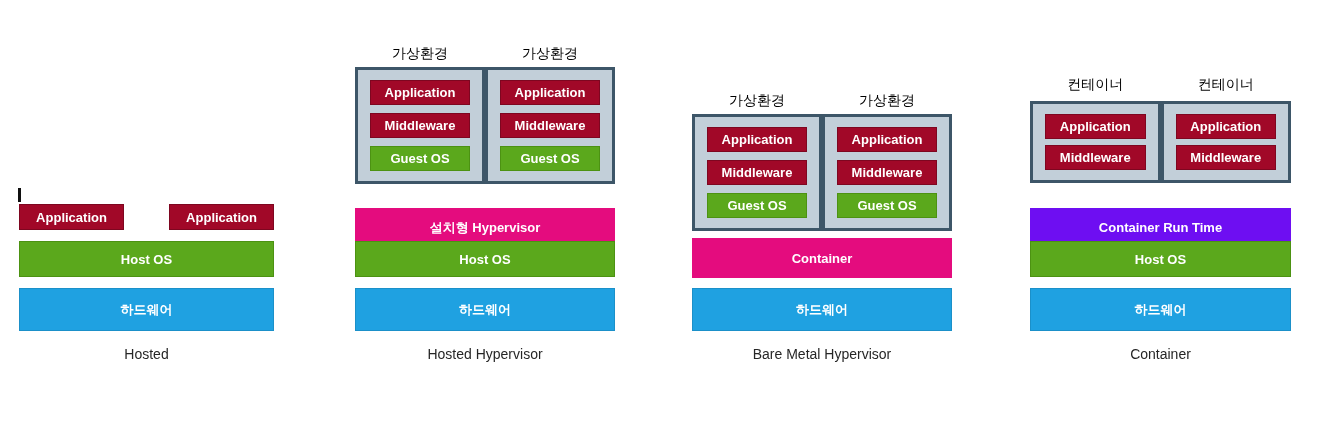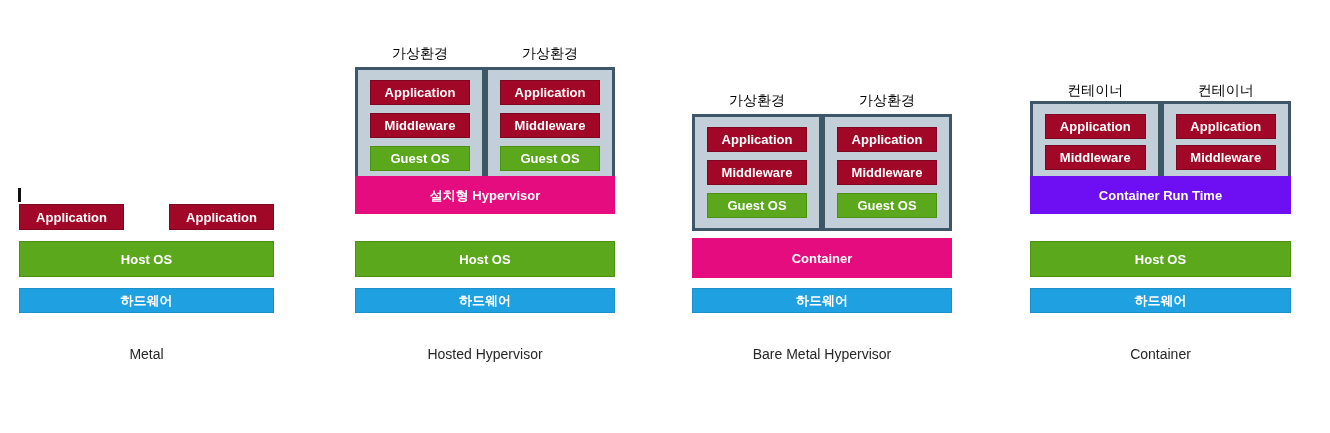--- a/index.html
+++ b/index.html
@@ -17,24 +17,24 @@
     box-sizing:border-box; display:flex; align-items:center; justify-content:center;
     color:#ffffff; font-weight:bold; font-size:13px; line-height:1;
   }
   .fill-app   { background:#A10828; border:1px solid #7E0620; }
   .fill-green { background:#5BA81C; border:1px solid #4C9212; }
   .fill-blue  { background:#1FA1E1; border:1px solid #1B90C9; }
   .fill-pink  { background:#E40C7E; border:1px solid #E40C7E; }
   .fill-purple{ background:#6E0EF2; border:1px solid #6E0EF2; }
 
   .band { position:absolute; left:0; right:0; }
-  .band-runtime { top:176px; height:38px; }
+  .band-runtime { top:208px; height:38px; }
   .band-hyp-bm  { top:238px; height:40px; }
   .band-hostos  { top:241px; height:36px;text-align:center; }
-  .band-hw      { top:288px; height:25px; }
+  .band-hw      { top:288px; height:43px; }
 
   .apps-row {
     position:absolute; top:204px; left:0; right:0; height:26px;
     display:flex; justify-content:space-between;
   }
   .apps-row .box { width:105px; height:26px; }
 
   .vm-labels { position:absolute; left:0; right:0; display:flex; }
   .vm-labels > div {
     width:50%; text-align:center; font-size:14px; color:#000000;
@@ -62,21 +62,21 @@
 
   <div class="cursor-tick"></div>
 
   <div class="col" id="col-legacy">
     <div class="apps-row">
       <div class="box fill-app">Application</div>
       <div class="box fill-app">Application</div>
     </div>
     <div class="box fill-green band band-hostos">Host OS</div>
     <div class="box fill-blue band band-hw">하드웨어</div>
-    <div class="caption">Metal</div>
+    <div class="caption">Hosted</div>
   </div>
 
   <div class="col" id="col-hosted">
     <div class="vm-labels" style="top:45px;">
       <div>가상환경</div>
       <div>가상환경</div>
     </div>
     <div class="vm-row" style="top:67px; height:117px;">
       <div class="vm-box">
         <div class="box fill-app">Application</div>
@@ -111,21 +111,21 @@
         <div class="box fill-app">Middleware</div>
         <div class="box fill-green">Guest OS</div>
       </div>
     </div>
     <div class="box fill-pink band band-hyp-bm">Container</div>
     <div class="box fill-blue band band-hw">하드웨어</div>
     <div class="caption">Bare Metal Hypervisor</div>
   </div>
 
   <div class="col" id="col-container">
-    <div class="vm-labels" style="top:82px;">
+    <div class="vm-labels" style="top:76px;">
       <div>컨테이너</div>
       <div>컨테이너</div>
     </div>
     <div class="vm-row" style="top:101px; height:82px;">
       <div class="vm-box">
         <div class="box fill-app">Application</div>
         <div class="box fill-app">Middleware</div>
       </div>
       <div class="vm-box">
         <div class="box fill-app">Application</div>

